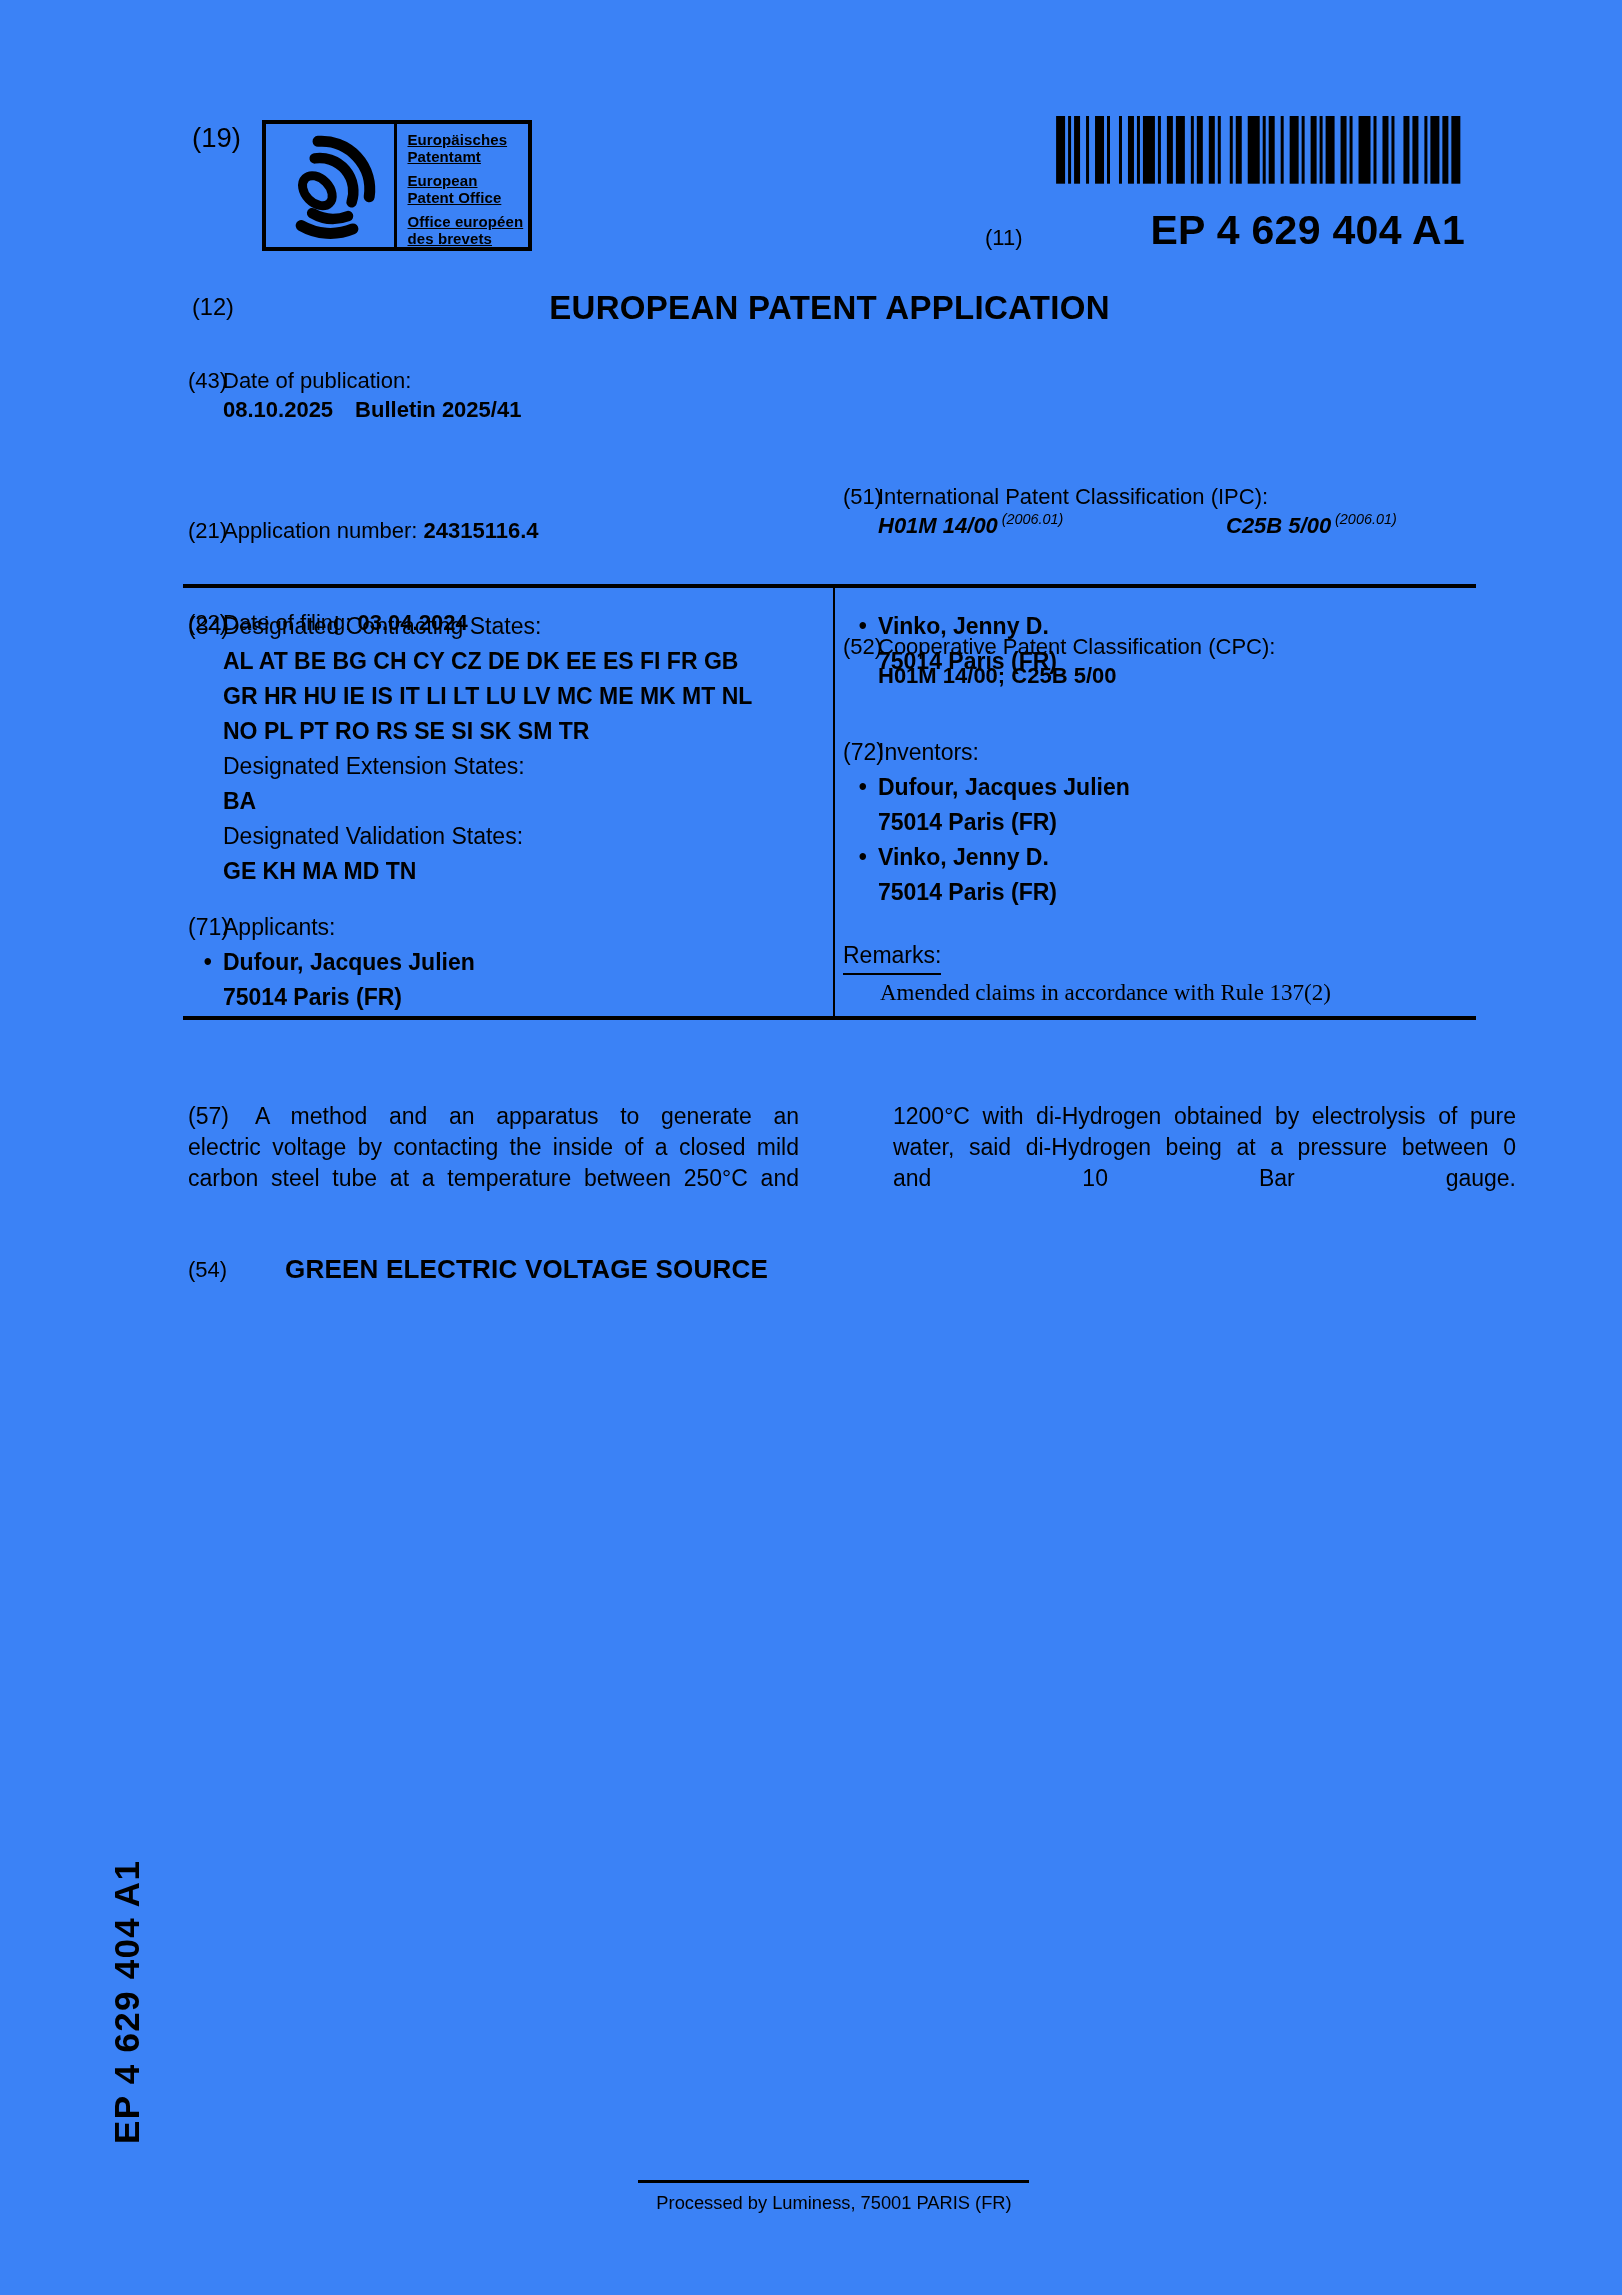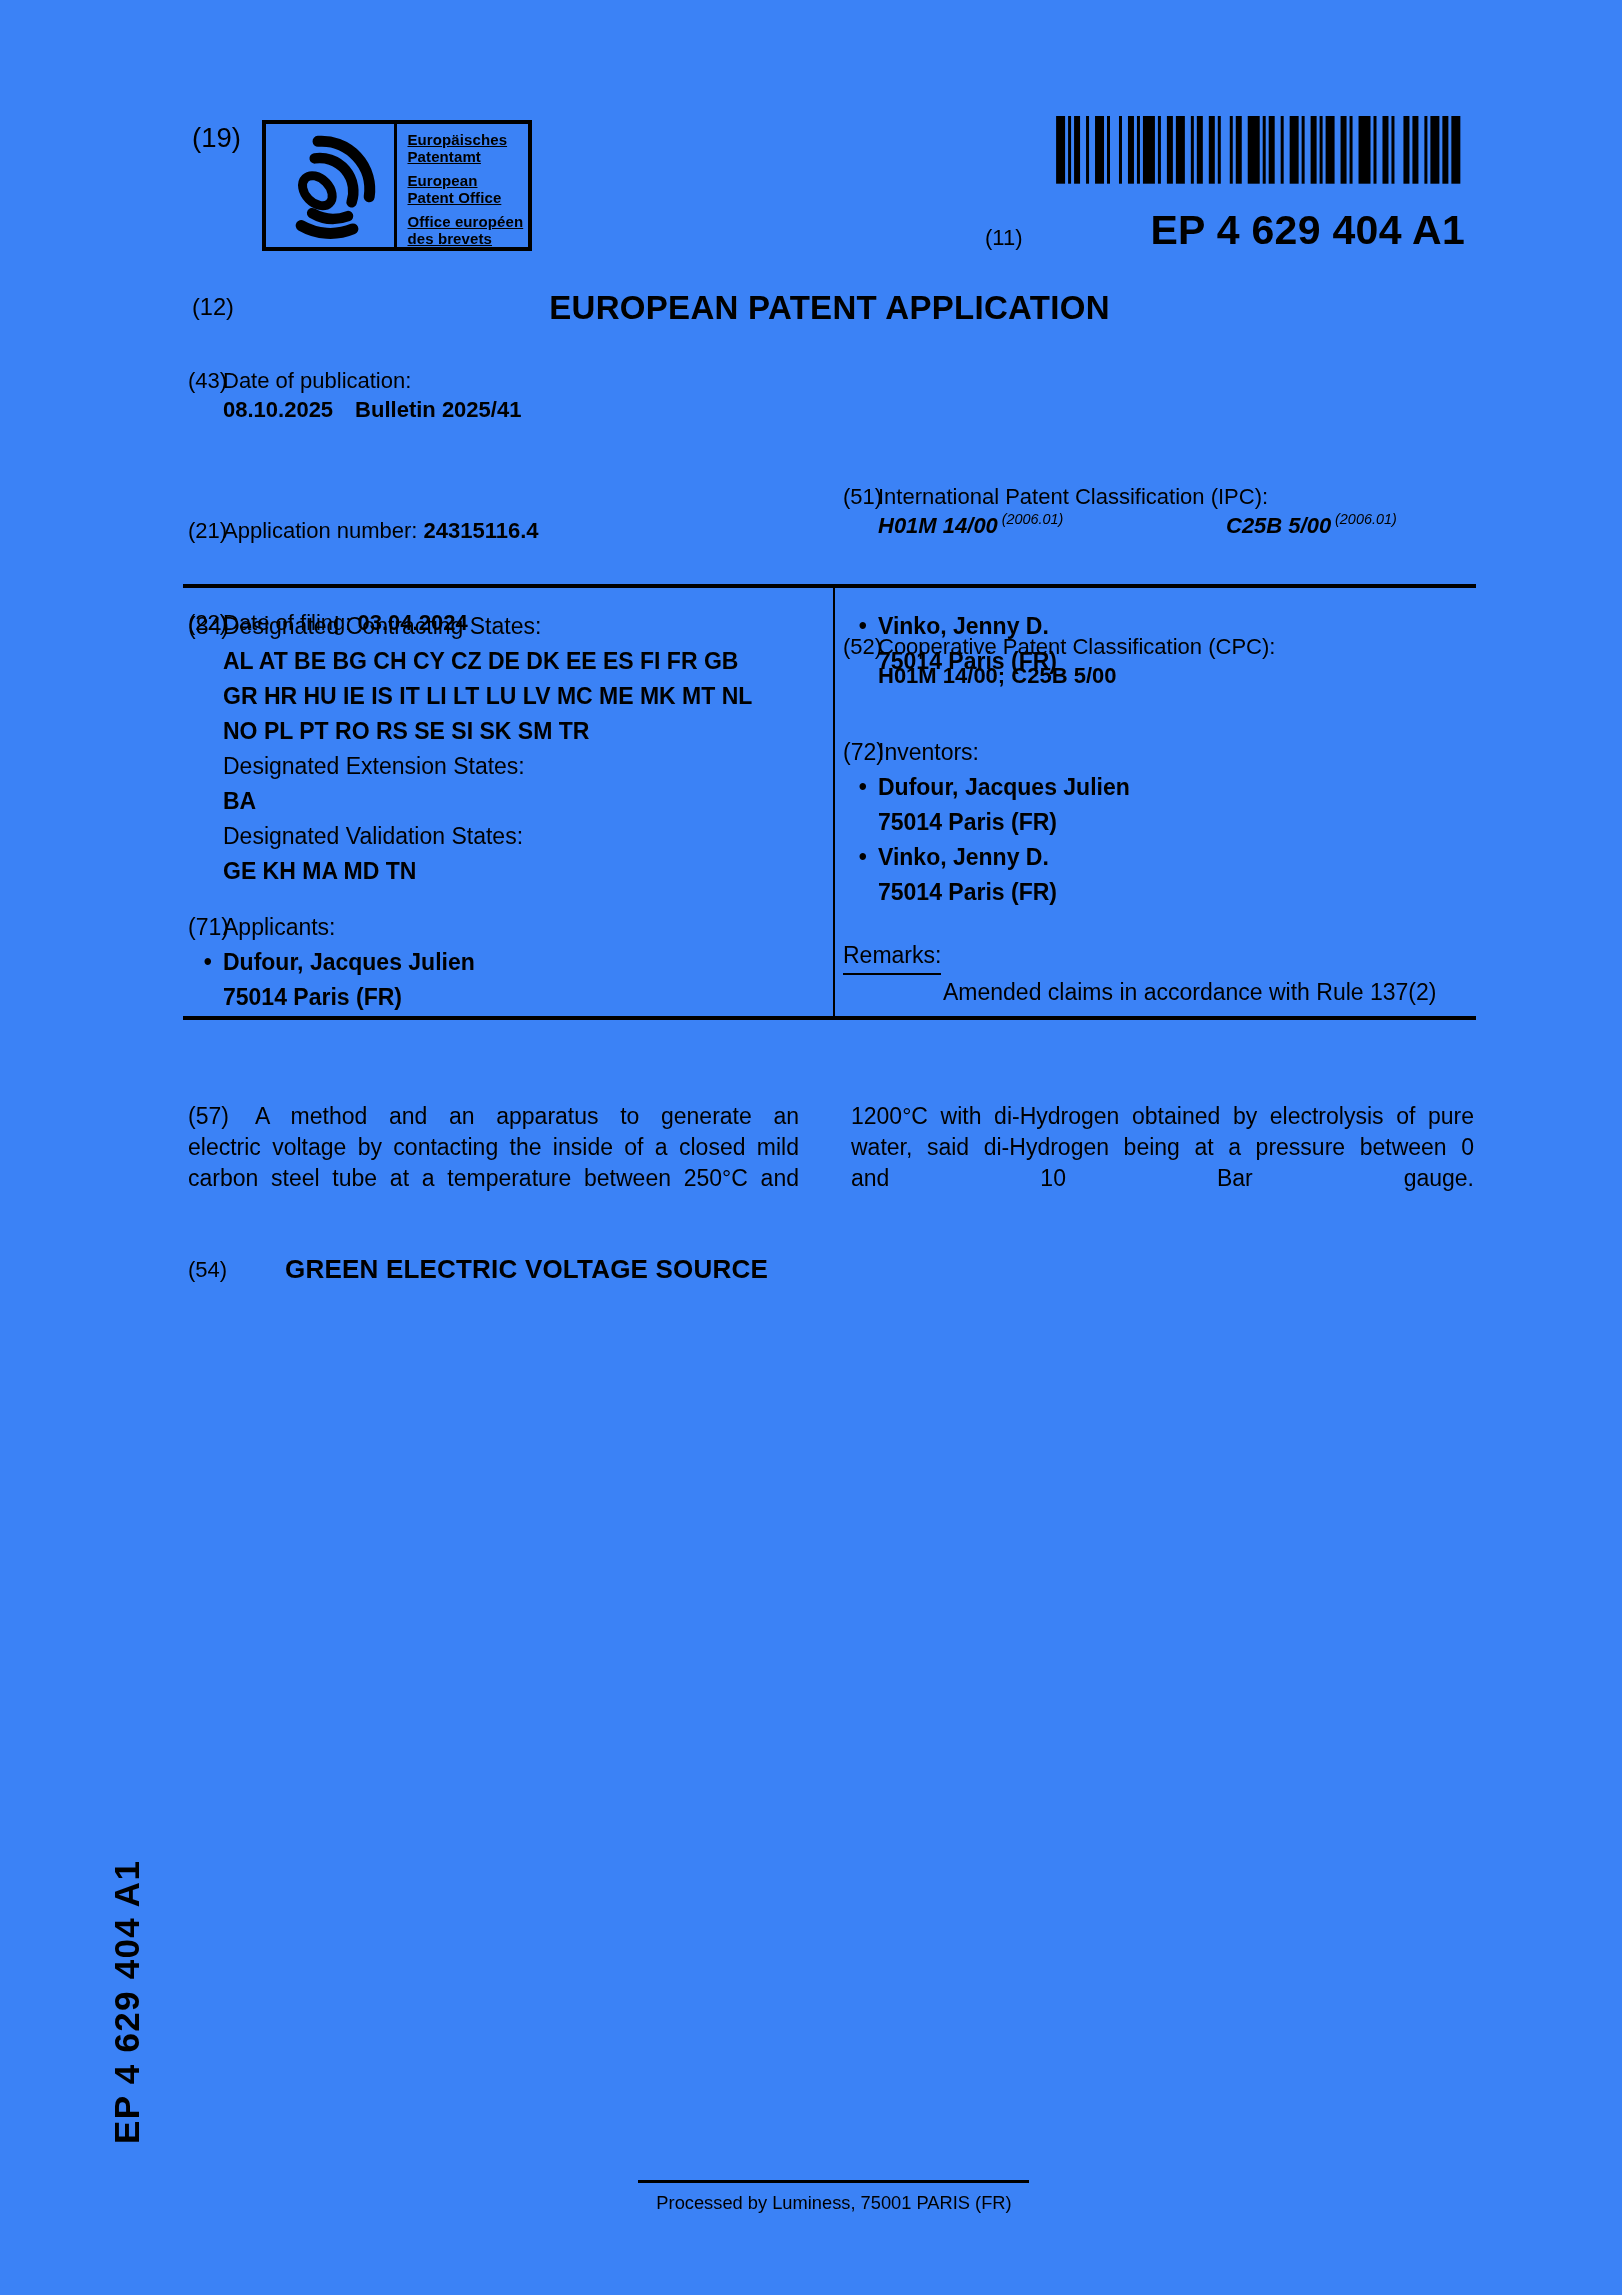--- a/index.html
+++ b/index.html
@@ -45,28 +45,28 @@
   .boxtext{font-size:23px;line-height:35px;}
   .box-left{left:188px;top:609px;width:622px;}
   .box-right{left:843px;top:609px;width:622px;}
   .ml{margin-left:35px;}
   .bullet-row{position:relative;padding-left:35px;}
   .bullet-row::before{content:"\2022";position:absolute;left:15.7px;top:0;font-weight:700;}
   .gap32{height:21px;}
   .gap85{height:56px;}
   .gap42{height:27.5px;}
   .remarks-label{display:inline-block;border-bottom:2px solid #000;padding-bottom:0;}
-  .remarks-text{margin-left:100px;width:550px;}
+  .remarks-text{margin-left:37px;width:550px;font-family:Liberation Serif, serif;}
 
   
   .f54{left:188px;top:1025px;width:1289px;position:relative;font-size:22px;}
   .f54 .title54{position:absolute;left:97px;top:-2.6px;font-size:26px;font-weight:700;letter-spacing:0.2px;}
   .abstract-col{font-size:23px;line-height:31px;}
   .abs-col1{left:188px;top:1101px;width:611px;}
-  .abs-col2{left:851px;top:1101px;width:623px;}
+  .abs-col2{left:893px;top:1101px;width:623px;}
   .just{text-align:justify;text-align-last:justify;}
   .just-last{text-align:left;}
   .inid57{margin-right:26px;}
 
   
   .sidebar-number{left:107px;top:2144px;transform:rotate(-90deg);transform-origin:0 0;
                   font-size:35px;font-weight:700;white-space:nowrap;letter-spacing:1.3px;}
   .footer-rule{left:638px;top:2180px;width:391px;height:3.3px;}
   .footer-text{left:507px;top:2192px;width:654px;text-align:center;font-size:18.3px;}
 </style>

